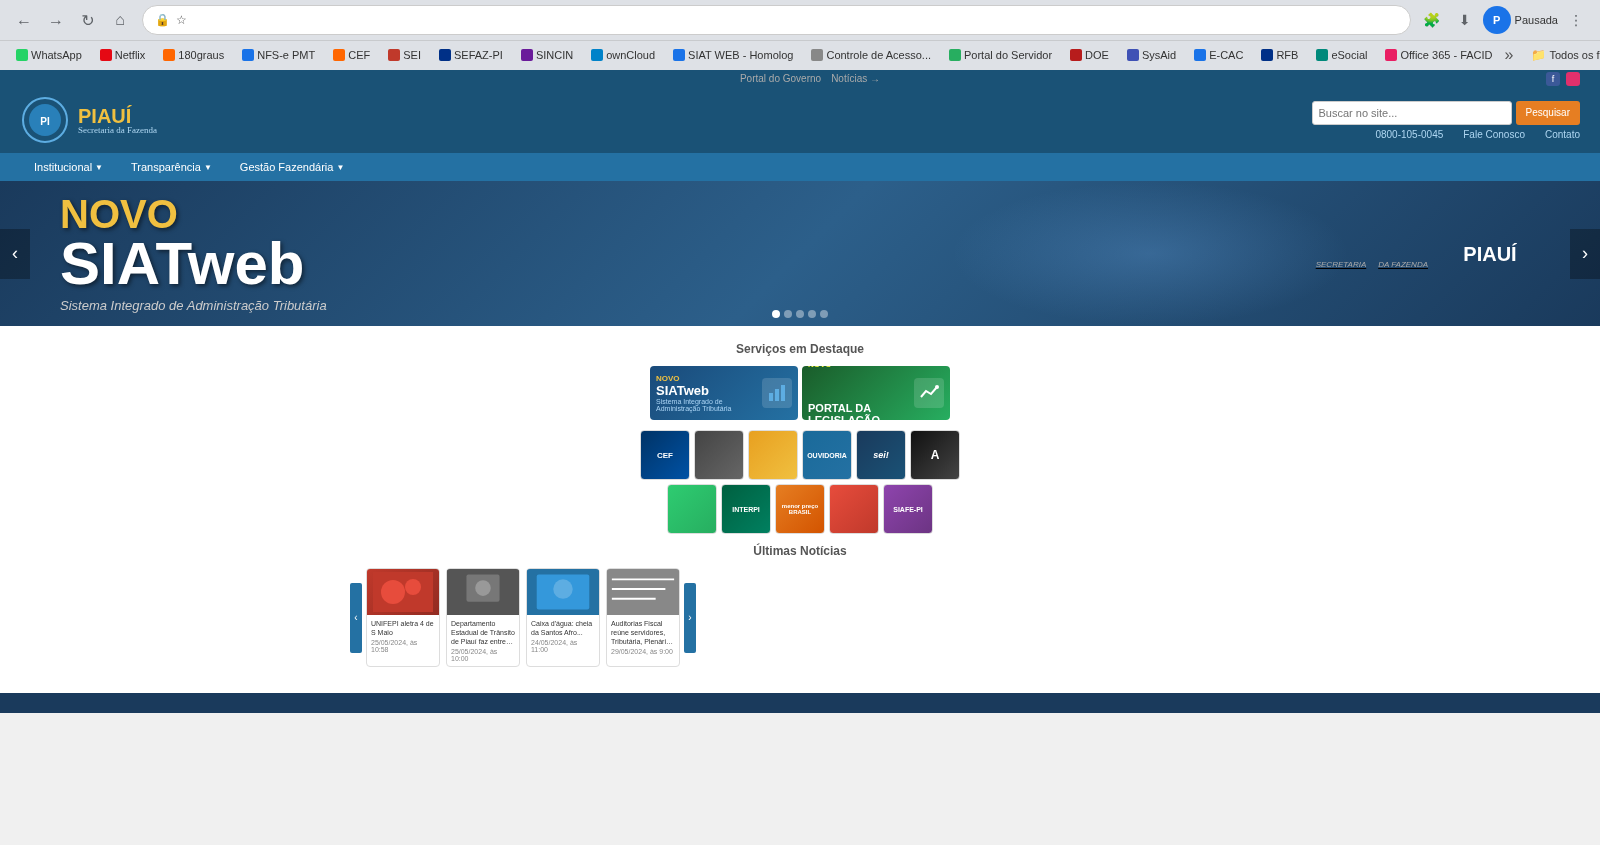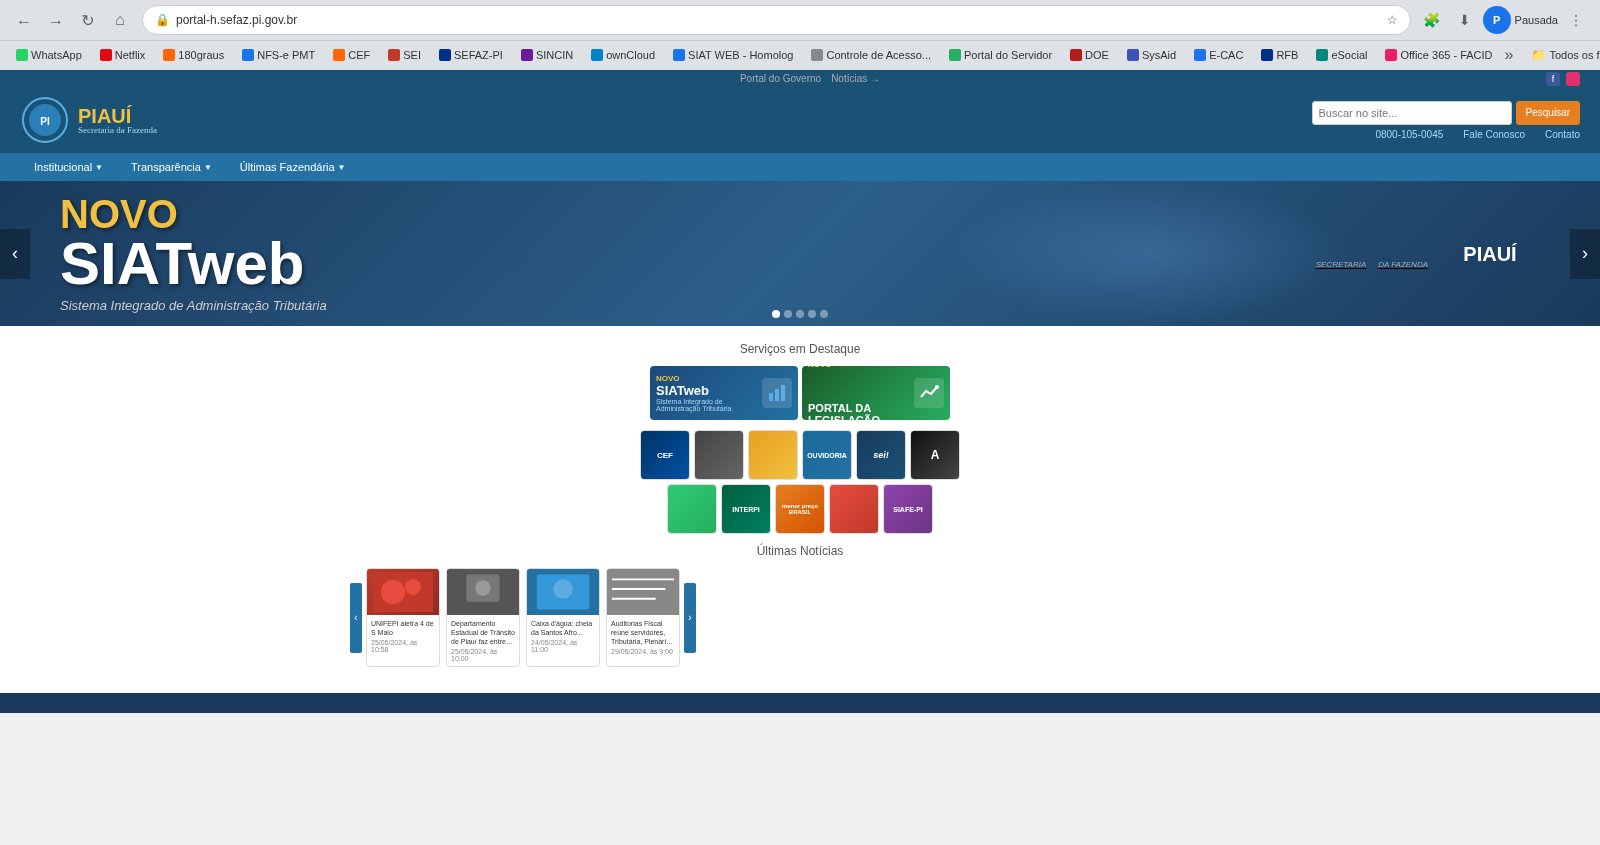--- a/index.html
+++ b/index.html
@@ -54,21 +54,21 @@
     .hero-prev, .hero-next { position: absolute; top: 50%; transform: translateY(-50%); background: rgba(0,0,0,0.3); color: white; border: none; width: 30px; height: 50px; cursor: pointer; font-size: 18px; display: flex; align-items: center; justify-content: center; }
     .hero-prev { left: 0; }
     .hero-next { right: 0; }
     .slider-dots { position: absolute; bottom: 8px; left: 50%; transform: translateX(-50%); display: flex; gap: 4px; }
     .dot { width: 8px; height: 8px; border-radius: 50%; background: rgba(255,255,255,0.4); }
     .dot.active { background: white; }
     .hero-graphic { position: absolute; right: 250px; top: 0; bottom: 0; width: 400px; background: radial-gradient(ellipse at center, rgba(100,160,220,0.3) 0%, transparent 70%); }
 
     
     .main-content { background: white; padding: 16px 20px; }
-    .section-title { text-align: center; font-size: 12px; color: #555; margin-bottom: 10px; font-weight: normal; }
+    .section-title { text-align: center; font-size: 12px; color: #555; margin-bottom: 10px; font-weight: bold; }
     .service-card { border-radius: 4px; overflow: hidden; cursor: pointer; }
 
     
     .services-row { display: flex; justify-content: center; gap: 4px; }
     .carta-row { display: flex; justify-content: center; margin: 4px 0; }
 
     
     .quick-access { margin: 10px 0; }
     .quick-grid { display: flex; justify-content: center; gap: 4px; flex-wrap: wrap; }
     .quick-item { width: 50px; height: 50px; border: 1px solid #ddd; border-radius: 4px; overflow: hidden; cursor: pointer; display: flex; align-items: center; justify-content: center; }
@@ -102,21 +102,20 @@
 <div>
   <div class="browser-toolbar">
     <div class="browser-nav-btns">
       <button class="nav-btn">←</button>
       <button class="nav-btn">→</button>
       <button class="nav-btn">↻</button>
       <button class="nav-btn">⌂</button>
     </div>
     <div class="address-bar">
       <span style="color:#555;font-size:12px;">🔒</span>
-      <span class="address-bar-url">portal-h.sefaz.pi.gov.br</span>
       <span style="color:#555;font-size:12px;">☆</span>
     </div>
     <div class="browser-actions">
       <button class="action-btn">🧩</button>
       <button class="action-btn">⬇</button>
       <button class="profile-btn">P</button>
       <span style="font-size:11px;color:#333;">Pausada</span>
       <button class="action-btn">⋮</button>
     </div>
   </div>
@@ -248,21 +247,21 @@
   <div class="main-nav">
     <div class="nav-item">
       <span>Institucional</span>
       <span class="nav-arrow">▼</span>
     </div>
     <div class="nav-item">
       <span>Transparência</span>
       <span class="nav-arrow">▼</span>
     </div>
     <div class="nav-item">
-      <span>Últimas Fazendária</span>
+      <span>Gestão Fazendária</span>
       <span class="nav-arrow">▼</span>
     </div>
   </div>
 
   <div class="hero-slider">
     <button class="hero-prev">‹</button>
 
     <div class="hero-content">
       <div class="hero-text">
         <div class="hero-novo">NOVO</div>

